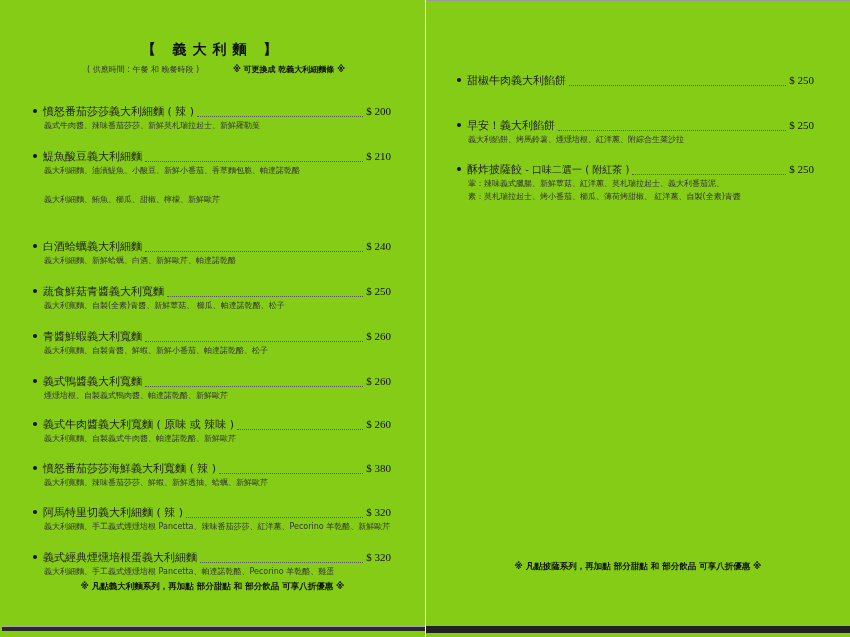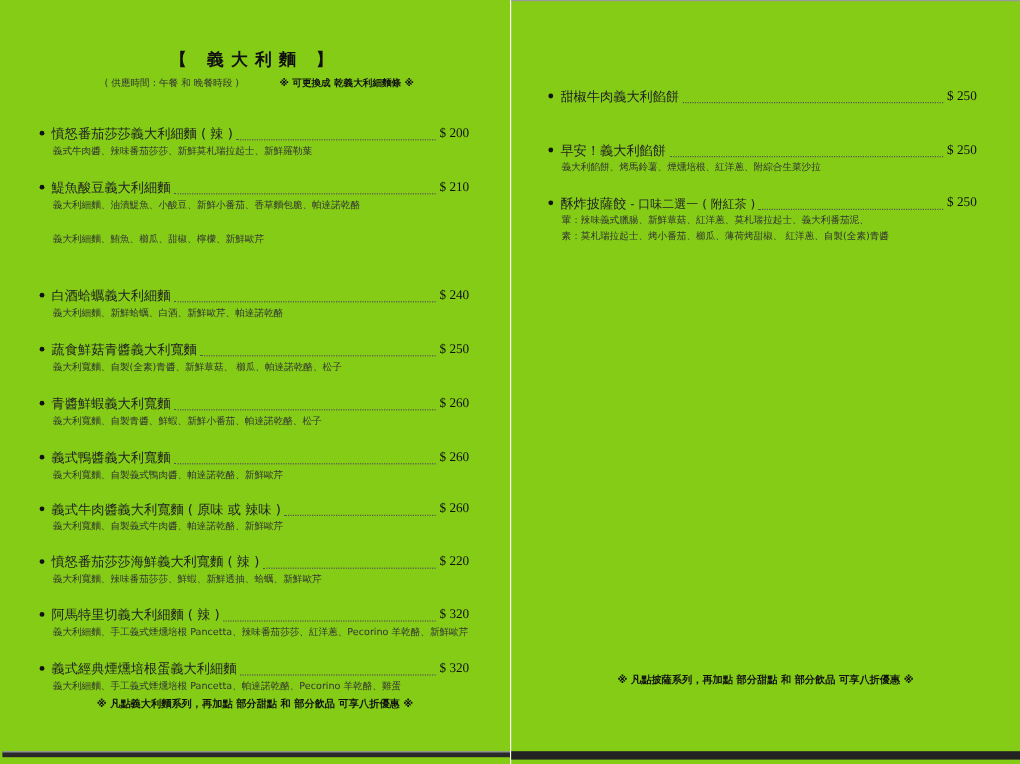--- a/index.html
+++ b/index.html
@@ -87,37 +87,37 @@
       </div>
     <div class="desc">義大利寬麵、自製青醬、鮮蝦、新鮮小番茄、帕達諾乾酪、松子</div>
   </div>
   <div class="item left-item" style="top:373px">
     <div class="item-row">
         <span class="bullet"></span>
         <span class="name">義式鴨醬義大利寬麵</span>
         <span class="dots"></span>
         <span class="price">$ 260</span>
       </div>
-    <div class="desc">義大利寬麵、自製義式鴨肉醬、帕達諾乾酪、新鮮歐芹</div>
+    <div class="desc">煙燻培根、自製義式鴨肉醬、帕達諾乾酪、新鮮歐芹</div>
   </div>
   <div class="item left-item" style="top:416px">
     <div class="item-row">
         <span class="bullet"></span>
         <span class="name">義式牛肉醬義大利寬麵 ( 原味 或 辣味 )</span>
         <span class="dots"></span>
         <span class="price">$ 260</span>
       </div>
     <div class="desc">義大利寬麵、自製義式牛肉醬、帕達諾乾酪、新鮮歐芹</div>
   </div>
   <div class="item left-item" style="top:460px">
     <div class="item-row">
         <span class="bullet"></span>
         <span class="name">憤怒番茄莎莎海鮮義大利寬麵 ( 辣 )</span>
         <span class="dots"></span>
-        <span class="price">$ 220</span>
+        <span class="price">$ 380</span>
       </div>
     <div class="desc">義大利寬麵、辣味番茄莎莎、鮮蝦、新鮮透抽、蛤蠣、新鮮歐芹</div>
   </div>
   <div class="item left-item" style="top:504px">
     <div class="item-row">
         <span class="bullet"></span>
         <span class="name">阿馬特里切義大利細麵 ( 辣 )</span>
         <span class="dots"></span>
         <span class="price">$ 320</span>
       </div>

